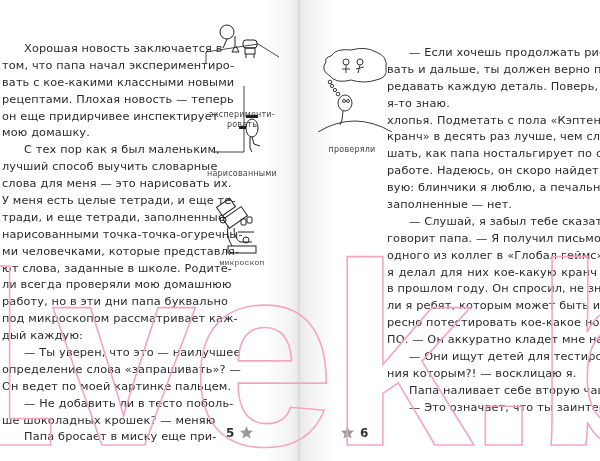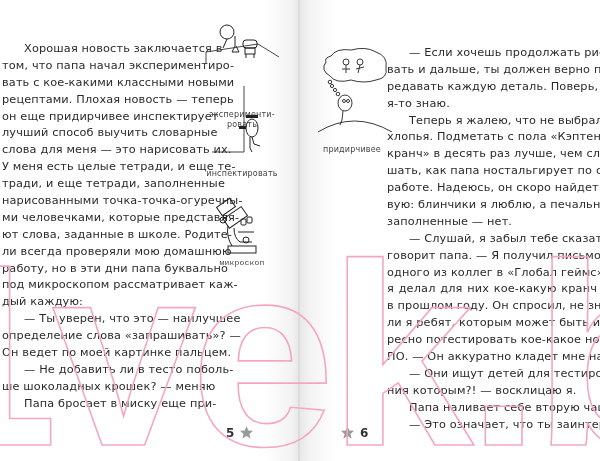--- a/index.html
+++ b/index.html
@@ -27,20 +27,22 @@
 
 <div class="spread">
 
   <div class="page page-left">
     <div class="text-block left-text" id="left-text">
         <span class="line indent">Хорошая новость заключается в</span>
         <span class="line">том, что папа начал эксперименти­ро-</span>
         <span class="line">вать с кое-какими классными новыми</span>
         <span class="line">рецептами. Плохая новость — теперь</span>
         <span class="line">он еще придирчивее инспектирует</span>
+        <span class="line last">мою домашку.</span>
+        <span class="line indent">С тех пор как я был маленьким,</span>
         <span class="line">лучший способ выучить словарные</span>
         <span class="line">слова для меня — это нарисовать их.</span>
         <span class="line">У меня есть целые тетради, и еще те-</span>
         <span class="line">тради, и еще тетради, заполненные</span>
         <span class="line">нарисованными точка-точка-огуречны-</span>
         <span class="line">ми человечками, которые представля-</span>
         <span class="line">ют слова, заданные в школе. Родите-</span>
         <span class="line">ли всегда проверяли мою домашнюю</span>
         <span class="line">работу, но в эти дни папа буквально</span>
         <span class="line">под микроскопом рассматривает каж-</span>
@@ -70,21 +72,21 @@
 
     <svg class="illus" style="left:210px;top:86px;" width="62" height="68" viewBox="0 0 62 68">
       <line x1="34" y1="0" x2="34" y2="66" stroke="#333" stroke-width="0.9"></line>
       <line x1="2" y1="66" x2="34" y2="66" stroke="#333" stroke-width="0.9"></line>
       <ellipse cx="42" cy="42" rx="6" ry="9" fill="none" stroke="#222" stroke-width="1"></ellipse>
       <rect x="36" y="29" width="12" height="3" fill="#222"></rect>
       <rect x="29" y="40" width="7" height="3" fill="#222"></rect>
       <path d="M42 51 L44 58 L50 60" fill="none" stroke="#222" stroke-width="1"></path>
       <path d="M40 51 L40 62 L42 66" fill="none" stroke="#222" stroke-width="1"></path>
     </svg>
-    <div class="caption" style="left:205px;top:169px;width:74px;">инспектировать</div>
+    <div class="caption" style="left:205px;top:169px;width:74px;">нарисованными</div>
 
     <svg class="illus" style="left:210px;top:196px;" width="60" height="60" viewBox="0 0 60 60">
       <g fill="none" stroke="#222" stroke-width="1">
         <rect x="8" y="6" width="16" height="10" transform="rotate(-35 16 11)"></rect>
         <rect x="14" y="16" width="22" height="11" transform="rotate(-35 25 21)"></rect>
         <circle cx="13" cy="24" r="3"></circle>
         <rect x="31" y="23" width="5" height="6" rx="1"></rect>
         <rect x="37" y="21" width="5" height="6" rx="1"></rect>
         <path d="M18 30 Q16 40 22 50"></path>
         <path d="M24 32 Q24 42 30 46 L42 46"></path>
@@ -120,28 +122,27 @@
           <circle cx="16" cy="40" r="1.6"></circle>
           <circle cx="19" cy="44" r="1.6"></circle>
           <circle cx="22" cy="48" r="1.8"></circle>
         <ellipse cx="29" cy="57" rx="7" ry="8"></ellipse>
         <circle cx="28" cy="55" r="1.5"></circle>
           <circle cx="32" cy="55" r="1.5"></circle>
         <path d="M27 65 L26 74 L24 79"></path>
         <path d="M2 86 Q38 64 76 86"></path>
       </g>
     </svg>
-    <div class="caption" style="left:12px;top:145px;width:80px;">придирчивее</div>
+    <div class="caption" style="left:12px;top:145px;width:80px;">проверяли</div>
 
     <div class="text-block right-text" id="right-text">
         <span class="line indent">— Если хочешь продолжать рисо-</span>
         <span class="line">вать и дальше, ты должен верно пе-</span>
         <span class="line">редавать каждую деталь. Поверь, уж</span>
         <span class="line last">я-то знаю.</span>
-        <span class="line indent">Теперь я жалею, что не выбрал</span>
         <span class="line">хлопья. Подметать с пола «Кэптен</span>
         <span class="line">кранч» в десять раз лучше, чем слу-</span>
         <span class="line">шать, как папа ностальгирует по своей</span>
         <span class="line">работе. Надеюсь, он скоро найдет но-</span>
         <span class="line">вую: блинчики я люблю, а печальные</span>
         <span class="line last">заполненные — нет.</span>
         <span class="line indent">— Слушай, я забыл тебе сказать, —</span>
         <span class="line">говорит папа. — Я получил письмо от</span>
         <span class="line">одного из коллег в «Глобал геймс» —</span>
         <span class="line">я делал для них кое-какую кранч</span>

